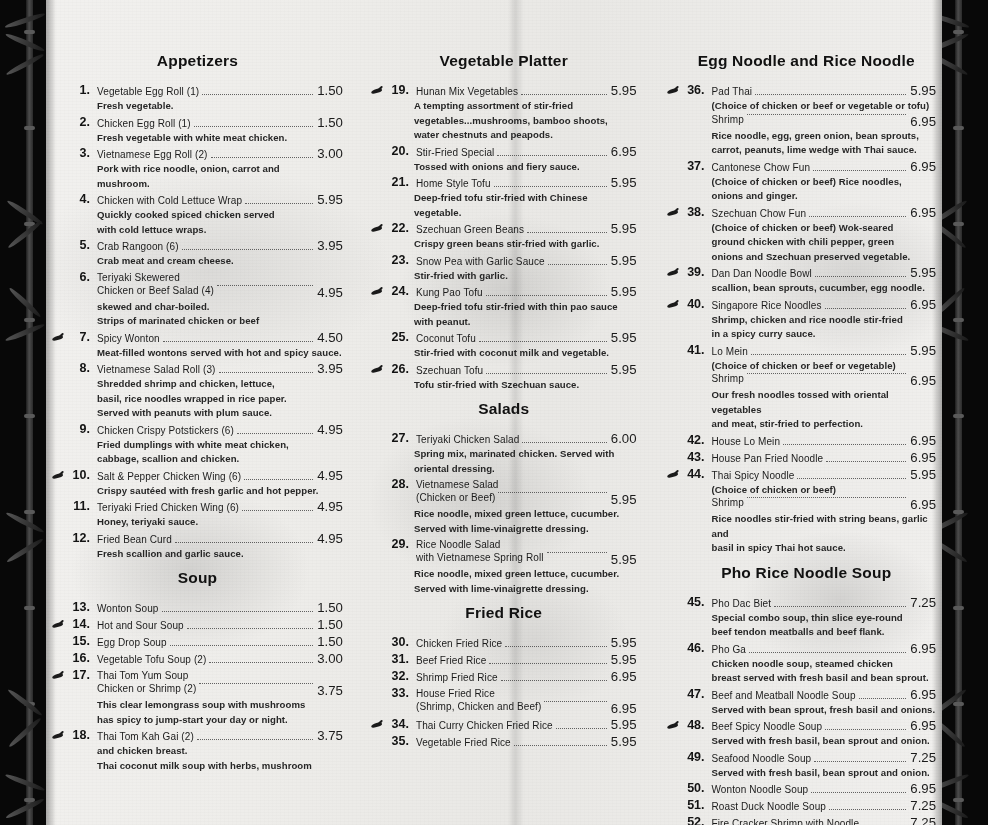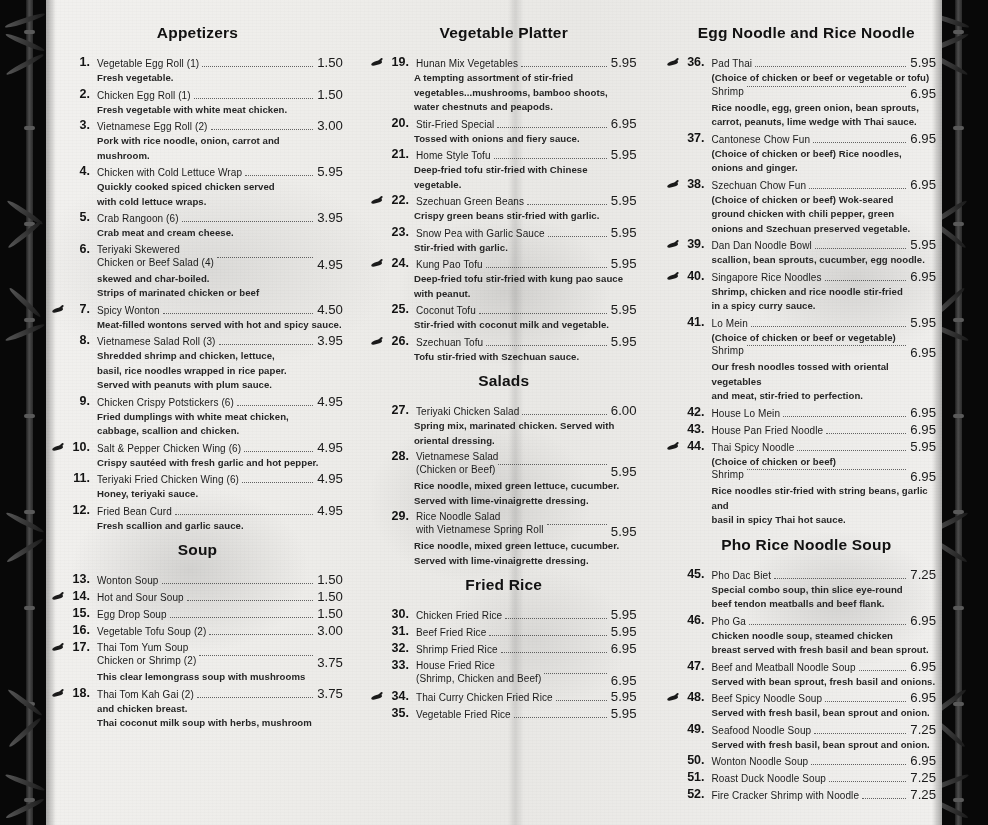--- a/index.html
+++ b/index.html
@@ -60,21 +60,21 @@
   .bambooedge.r{right:46px;background:linear-gradient(270deg,rgba(0,0,0,.30),rgba(0,0,0,0));}
 
   
   #menu{
     position:absolute;inset:0;
     display:flex;
     padding:16px 52px 0 52px;
     box-sizing:border-box;
     z-index:5;
   }
-  .column{box-sizing:border-box;}
+  .column{box-sizing:border-box;margin-top:28px;}
   .col-1{width:312px;padding-right:14px;}
   .col-2{width:300px;padding:0 14px;}
   .col-3{width:292px;padding-left:16px;}
 
   .section{margin-bottom:2px;}
   .section-title{
     text-align:center;
     font-size:15.5px;font-weight:bold;
     letter-spacing:.2px;
     margin:8px 0 13px 0;
@@ -405,20 +405,21 @@
             </span>
           </div>
           <div class="contline">
             <div class="row2">
               <span class="name">Chicken or Shrimp (2)</span>
               <span class="leader"></span>
               <span class="price">3.75</span>
             </div>
           </div>
           <div class="desc">This clear lemongrass soup with mushrooms</div>
+          <div class="desc">has spicy to jump-start your day or night.</div>
         </div>
         <div class="item">
           <div class="row">
             <span class="pep on"></span>
             <span class="num">18.</span>
             <span class="namewrap">
               <span class="name">Thai Tom Kah Gai (2)</span>
               <span class="leader"></span>
               <span class="price">3.75</span>
             </span>
@@ -496,21 +497,21 @@
         <div class="item">
           <div class="row">
             <span class="pep on"></span>
             <span class="num">24.</span>
             <span class="namewrap">
               <span class="name">Kung Pao Tofu</span>
               <span class="leader"></span>
               <span class="price">5.95</span>
             </span>
           </div>
-          <div class="desc">Deep-fried tofu stir-fried with kung pao sauce</div>
+          <div class="desc">Deep-fried tofu stir-fried with thin pao sauce</div>
           <div class="desc">with peanut.</div>
         </div>
         <div class="item">
           <div class="row">
             <span class="pep"></span>
             <span class="num">25.</span>
             <span class="namewrap">
               <span class="name">Coconut Tofu</span>
               <span class="leader"></span>
               <span class="price">5.95</span>

